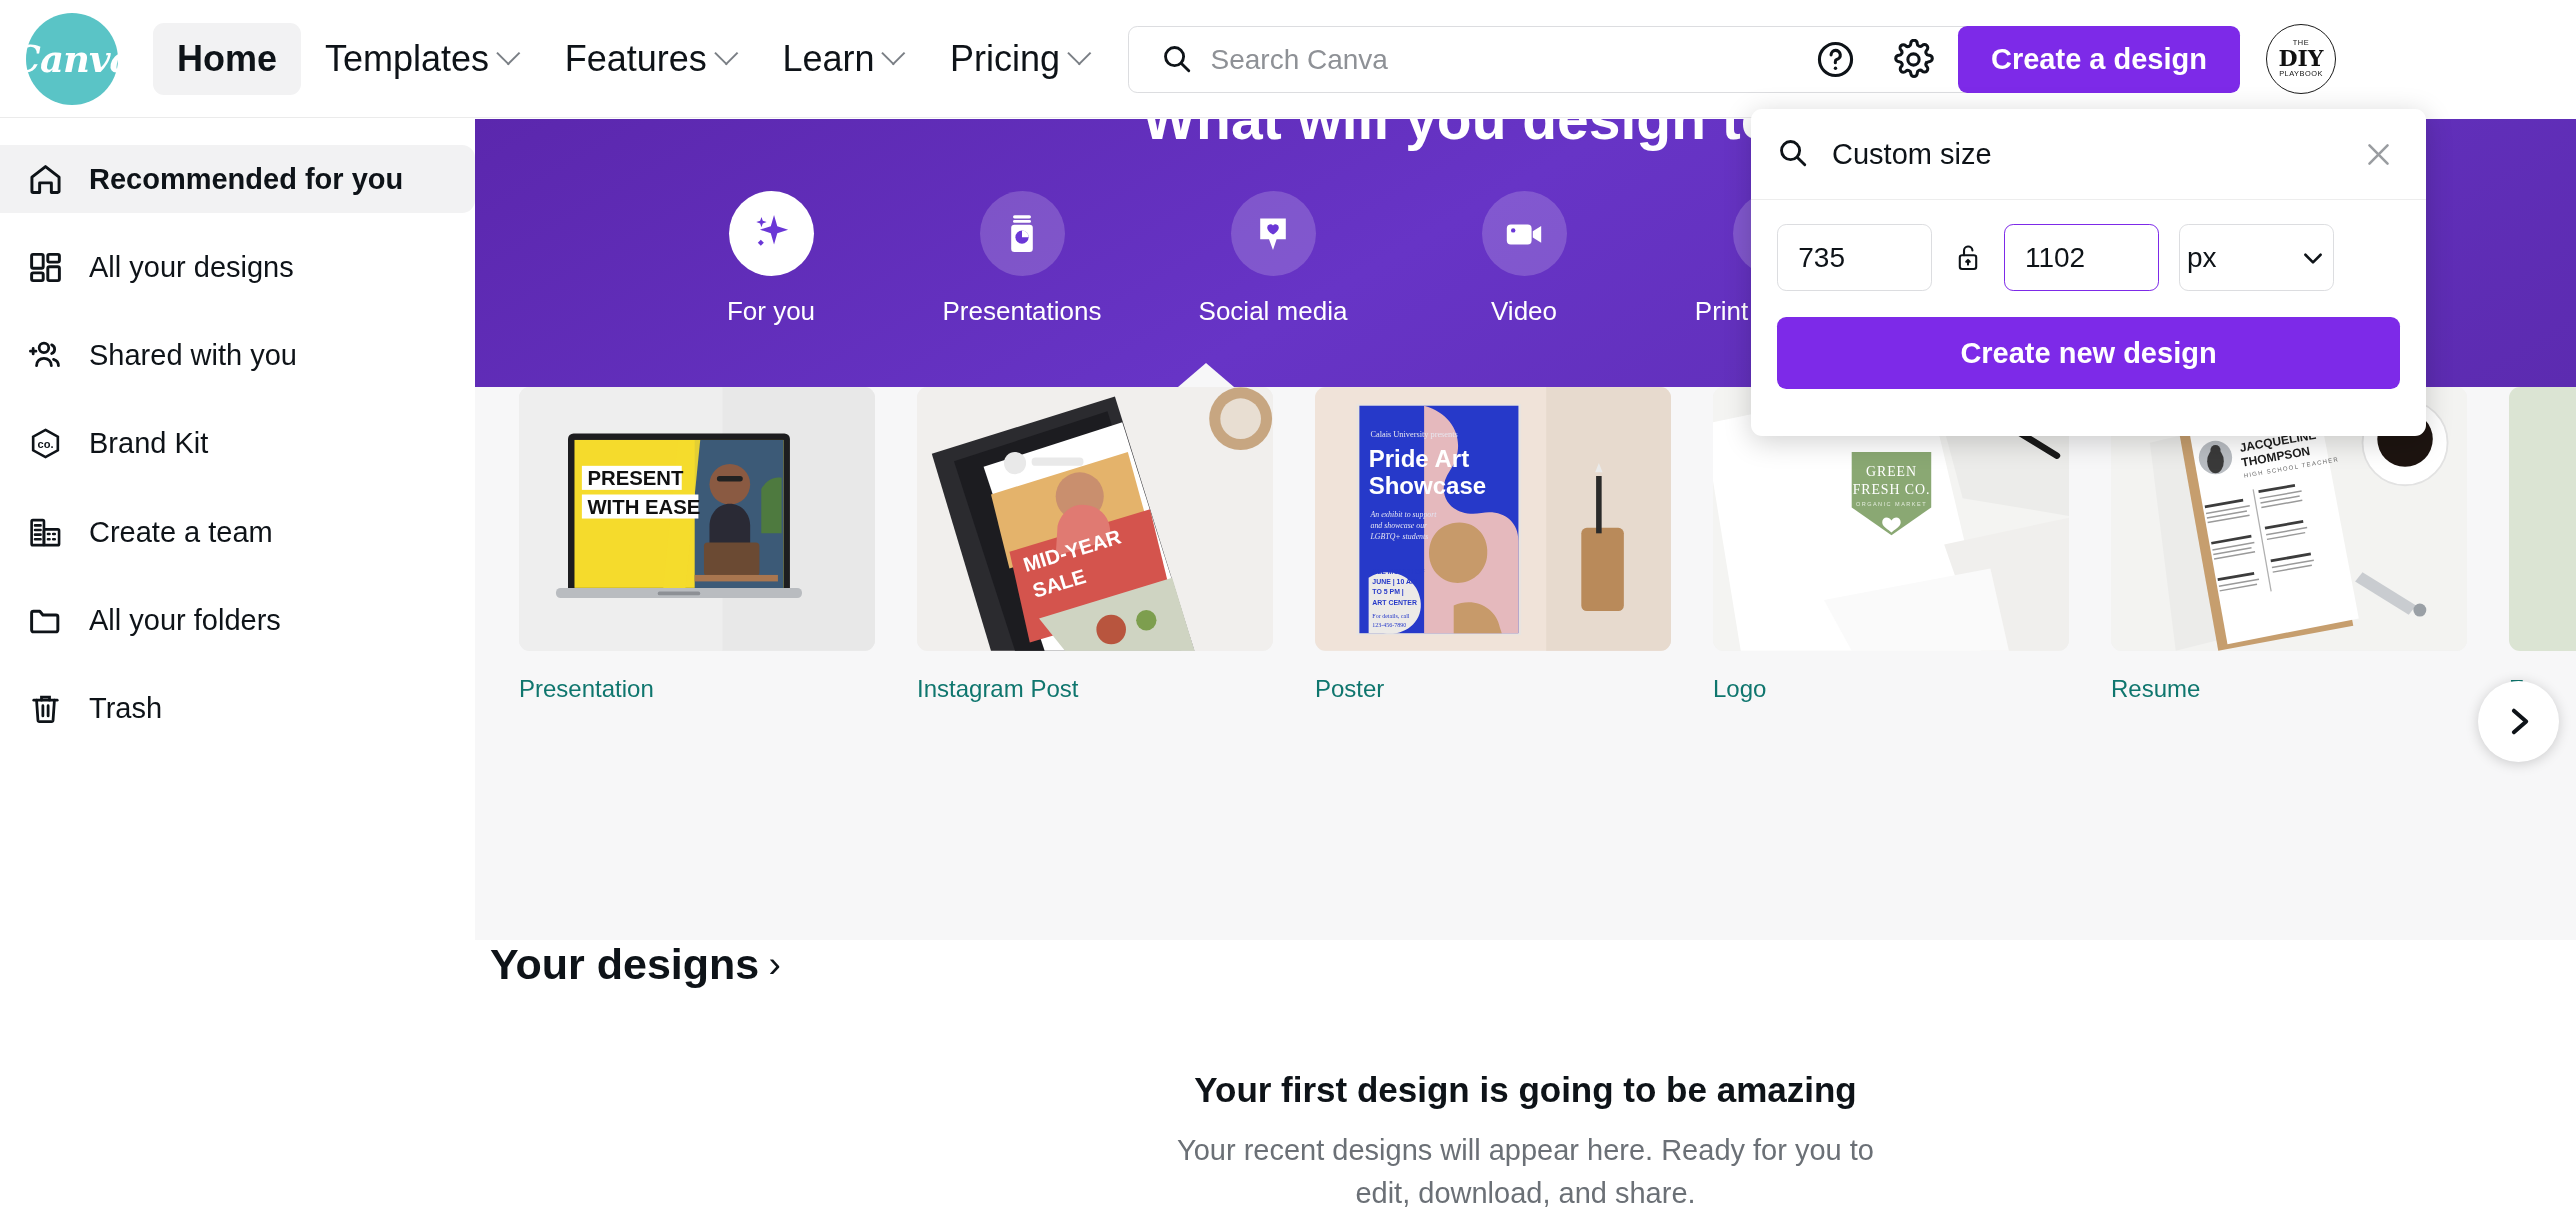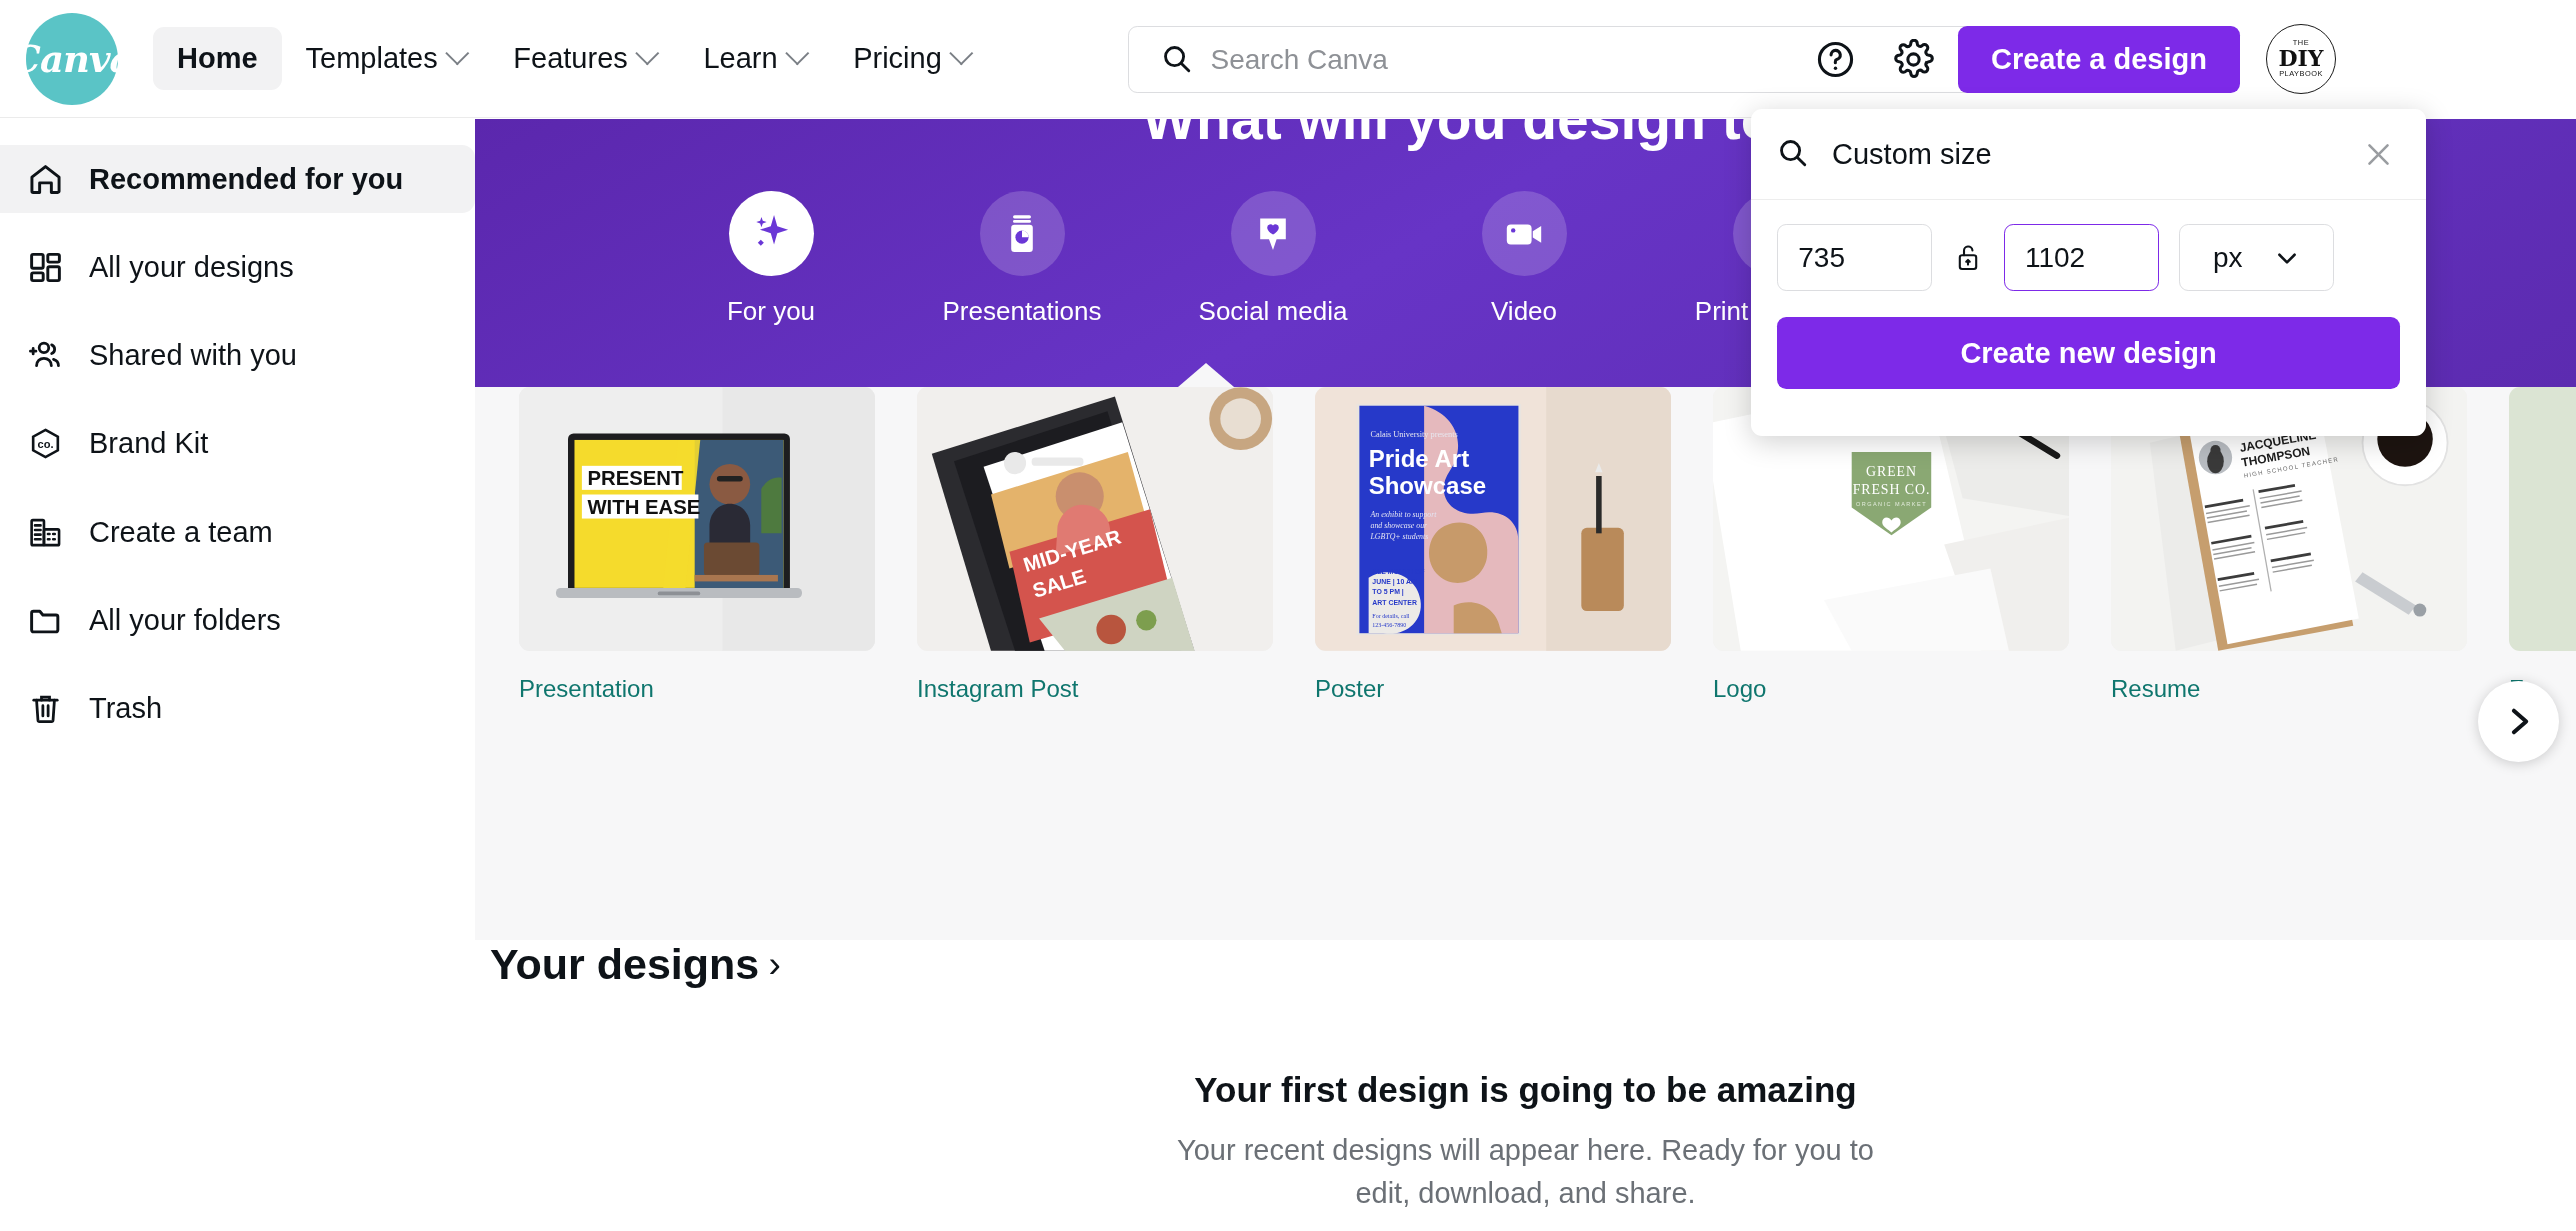--- a/index.html
+++ b/index.html
@@ -25,21 +25,21 @@
   }
   .logo-text {
     color: #fff; font-family: "DejaVu Serif", serif;
     font-size: 37px; font-style: italic; font-weight: 700;
     letter-spacing: -0.9px;
   }
   .nav { display: flex; align-items: center; margin-left: 35px; }
   .nav-item {
     display: flex; align-items: center; gap: 11px;
     padding: 15px 24px; border-radius: 11px;
-    font-size: 29px; color: #0e1318; cursor: pointer; white-space: nowrap;
+    font-size: 36px; color: #0e1318; cursor: pointer; white-space: nowrap;
   }
   .nav-item.active { background: #f2f2f3; font-weight: 700; }
   .chev {
     display: inline-block; width: 16.6px; height: 16.6px;
     border-right: 2.8px solid #7a7f85; border-bottom: 2.8px solid #7a7f85;
     transform: rotate(45deg) translate(-3.7px,-3.7px);
   }
 
   .search-wrap {
     position: absolute; left: 1128px; top: 26px;
@@ -194,21 +194,21 @@
     font-size: 28px; color: #0e1318; padding: 0 20.3px; outline: none;
     font-family: "Liberation Sans", sans-serif; background: #fff;
   }
   .size-input.focused { border: 1.8px solid #7d2ae8; }
   .lock { margin: 0 20.3px; width: 31px; height: 35px; flex: none;
           display:flex; align-items:center; justify-content:center; cursor:pointer; }
   .unit-select {
     width: 155px; height: 67px; margin-left: 20.3px;
     border: 0.9px solid #dcdde0; border-radius: 9.2px;
     display: flex; align-items: center; justify-content: space-between;
-    padding: 0 33px; font-size: 28px; color: #0e1318; cursor: pointer; background:#fff;
+    padding: 0 7px; font-size: 28px; color: #0e1318; cursor: pointer; background:#fff;
   }
   .create-btn {
     margin-top: 26px; width: 100%; height: 72px; border-radius: 9.2px;
     background: #7d2ae8; color: #fff; font-size: 29px; font-weight: 700;
     display: flex; align-items: center; justify-content: center;
     border: none; cursor: pointer; font-family: "Liberation Sans", sans-serif;
   }
 </style>
 </head>
 <body>

